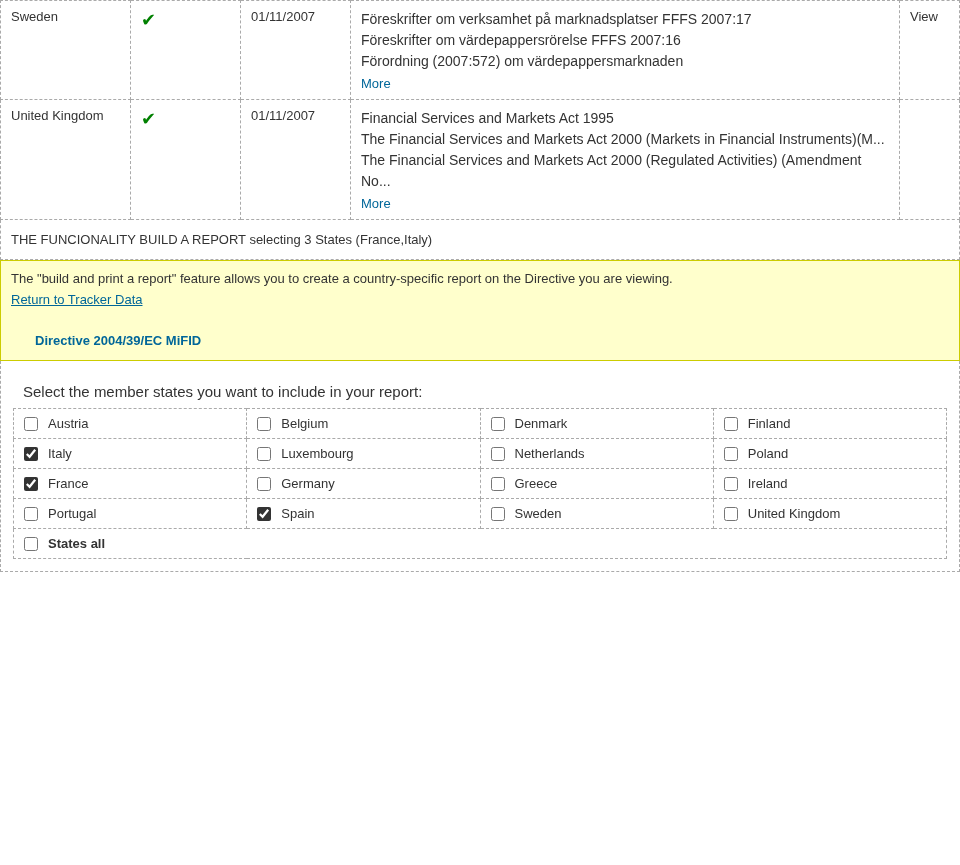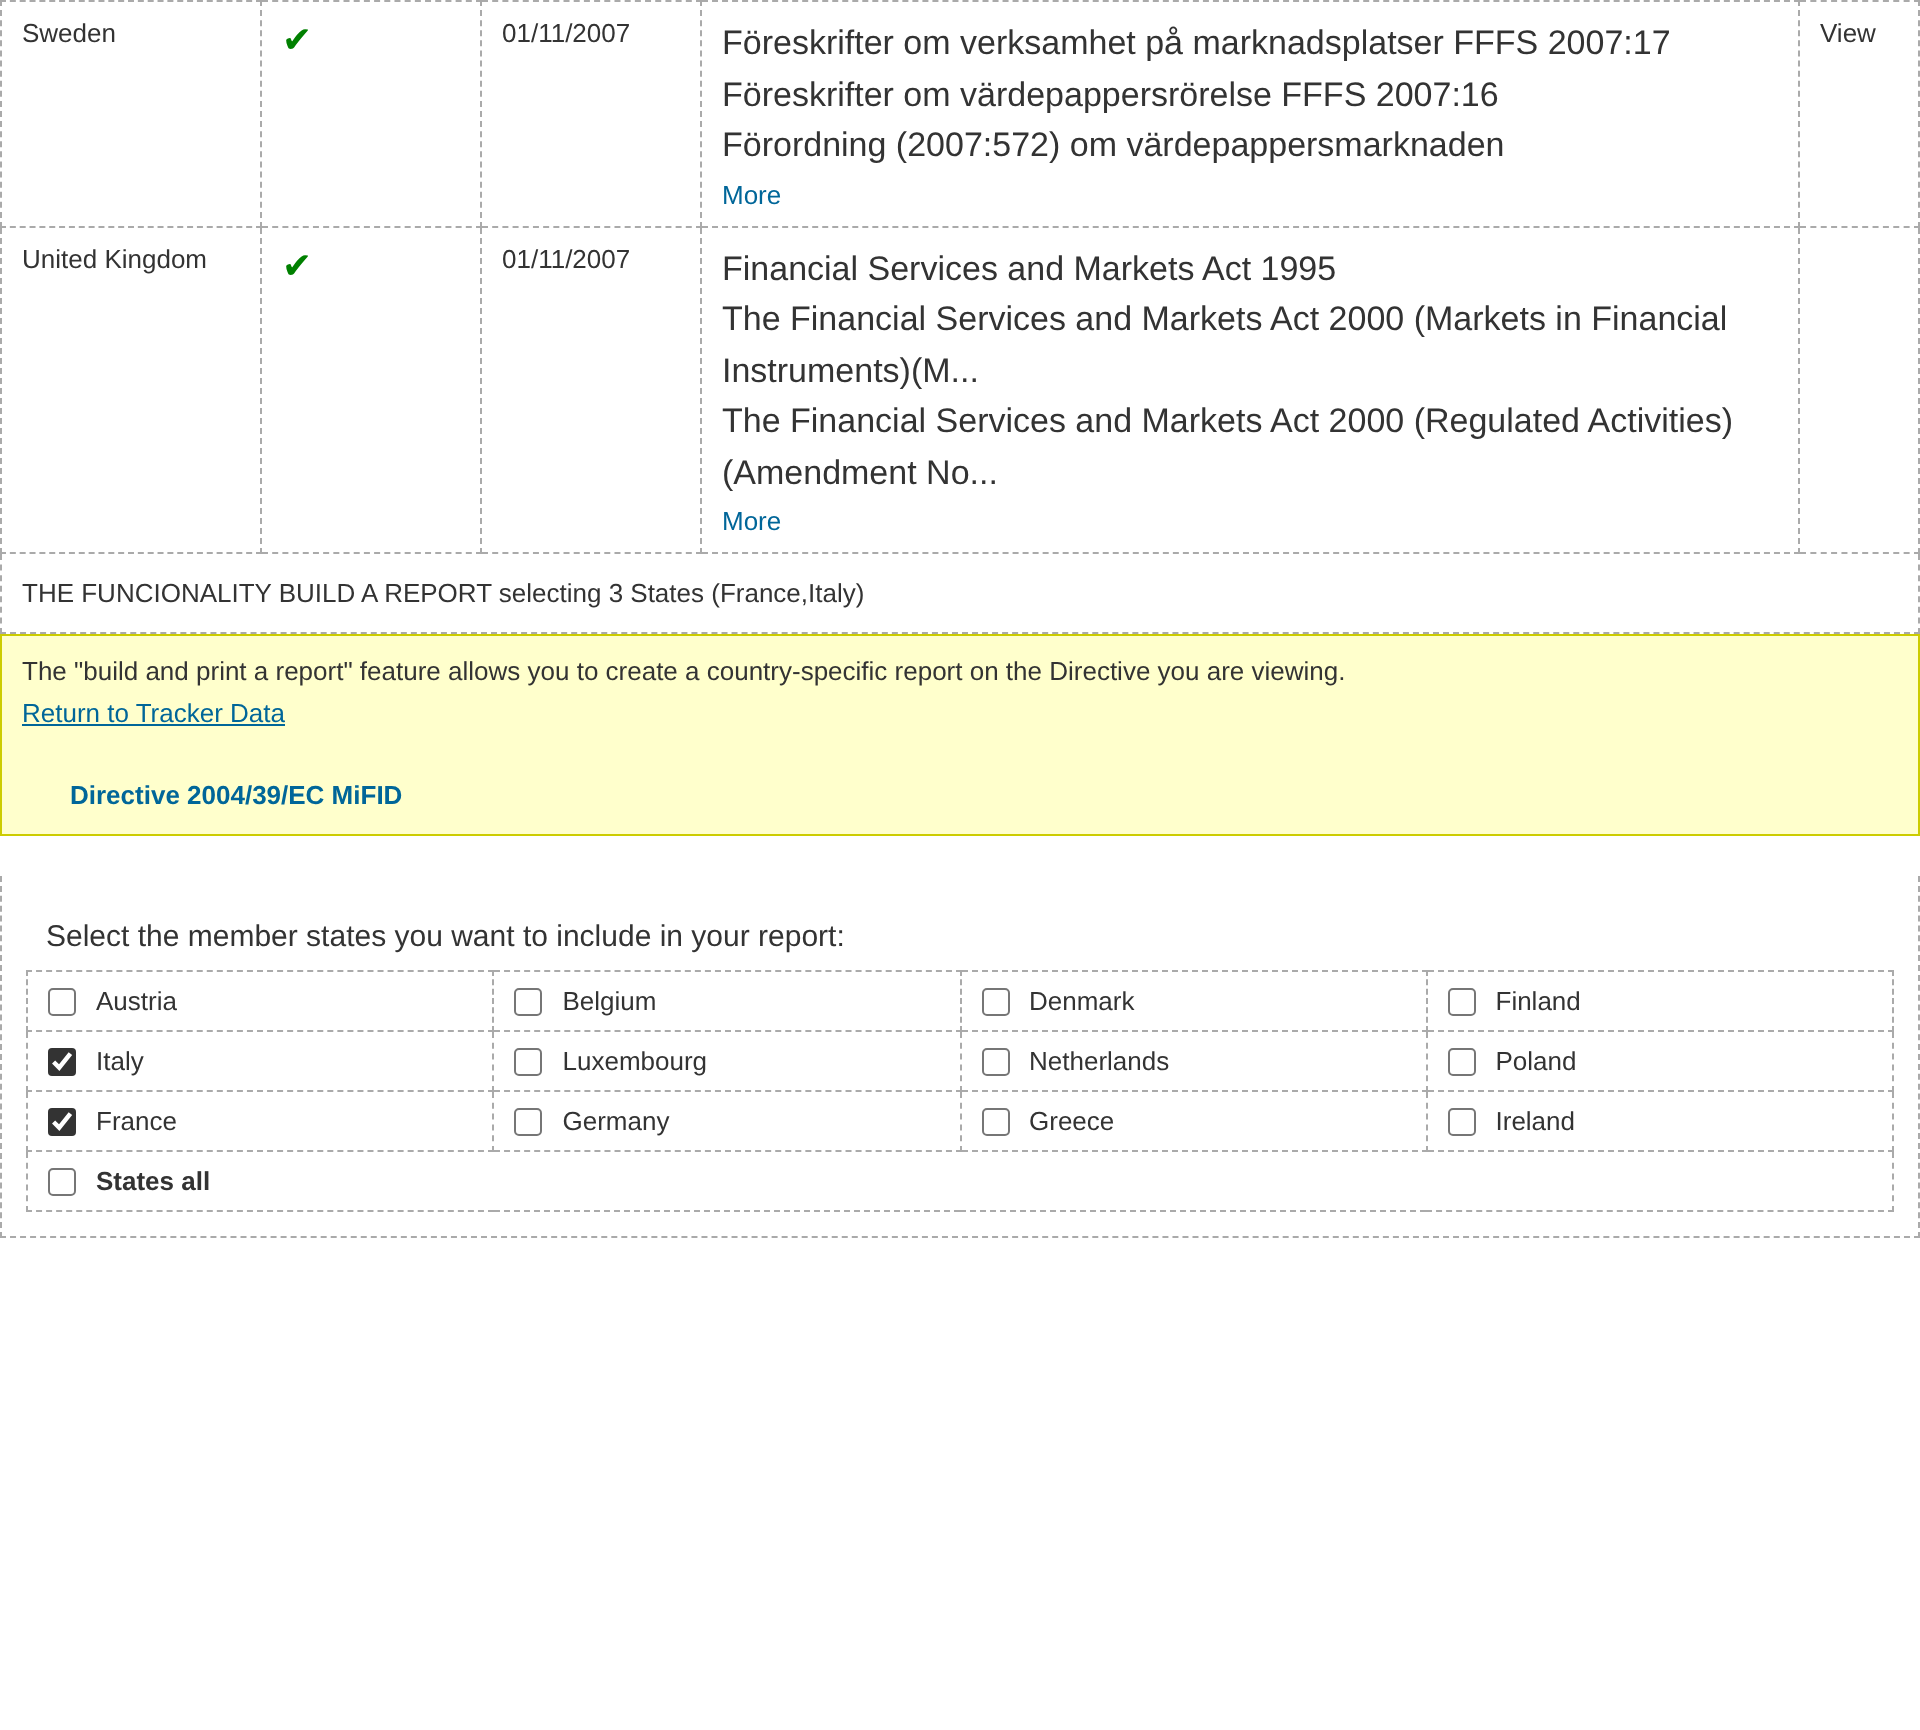--- a/index.html
+++ b/index.html
@@ -55,21 +55,21 @@
 
     .more-link {
       color: #006699;
       text-decoration: none;
       font-size: 13px;
       display: block;
       margin-top: 4px;
     }
 
     .content-text {
-      font-size: 17px;
+      font-size: 14px;
       line-height: 1.5;
     }
 
     
     .functionality-section {
       padding: 12px 10px 6px 10px;
       border: 1px dashed #aaa;
       border-top: none;
     }
 
@@ -100,21 +100,20 @@
       color: #006699;
       font-size: 13px;
       margin-left: 24px;
     }
 
     
     .member-states-section {
       border: 1px dashed #aaa;
       border-top: none;
       padding: 12px;
-      margin-top: 20px;
     }
 
     .member-states-title {
       font-size: 15px;
       font-weight: normal;
       padding: 10px 10px 8px 10px;
       color: #333;
     }
 
     .states-grid {
@@ -290,20 +289,46 @@
           <label class="state-label" for="greece">Greece</label>
         </div>
       </td>
       <td>
         <div class="checkbox-cell">
           <input type="checkbox" class="checkbox-input" id="ireland" style="">
           <label class="state-label" for="ireland">Ireland</label>
         </div>
       </td>
     </tr>
+    <tr>
+      <td>
+        <div class="checkbox-cell">
+          <input type="checkbox" class="checkbox-input" id="portugal" style="">
+          <label class="state-label" for="portugal">Portugal</label>
+        </div>
+      </td>
+      <td>
+        <div class="checkbox-cell">
+          <input type="checkbox" class="checkbox-input" id="spain" checked="" style="">
+          <label class="state-label" for="spain">Spain</label>
+        </div>
+      </td>
+      <td>
+        <div class="checkbox-cell">
+          <input type="checkbox" class="checkbox-input" id="sweden-state" style="">
+          <label class="state-label" for="sweden-state">Sweden</label>
+        </div>
+      </td>
+      <td>
+        <div class="checkbox-cell">
+          <input type="checkbox" class="checkbox-input" id="uk-state" style="">
+          <label class="state-label" for="uk-state">United Kingdom</label>
+        </div>
+      </td>
+    </tr>
 
 
     <tr>
       <td colspan="4">
         <div class="checkbox-cell">
           <input type="checkbox" class="checkbox-input" id="clear-all" style="">
           <label class="state-label bold-label" for="clear-all">States all</label>
         </div>
       </td>
     </tr>

